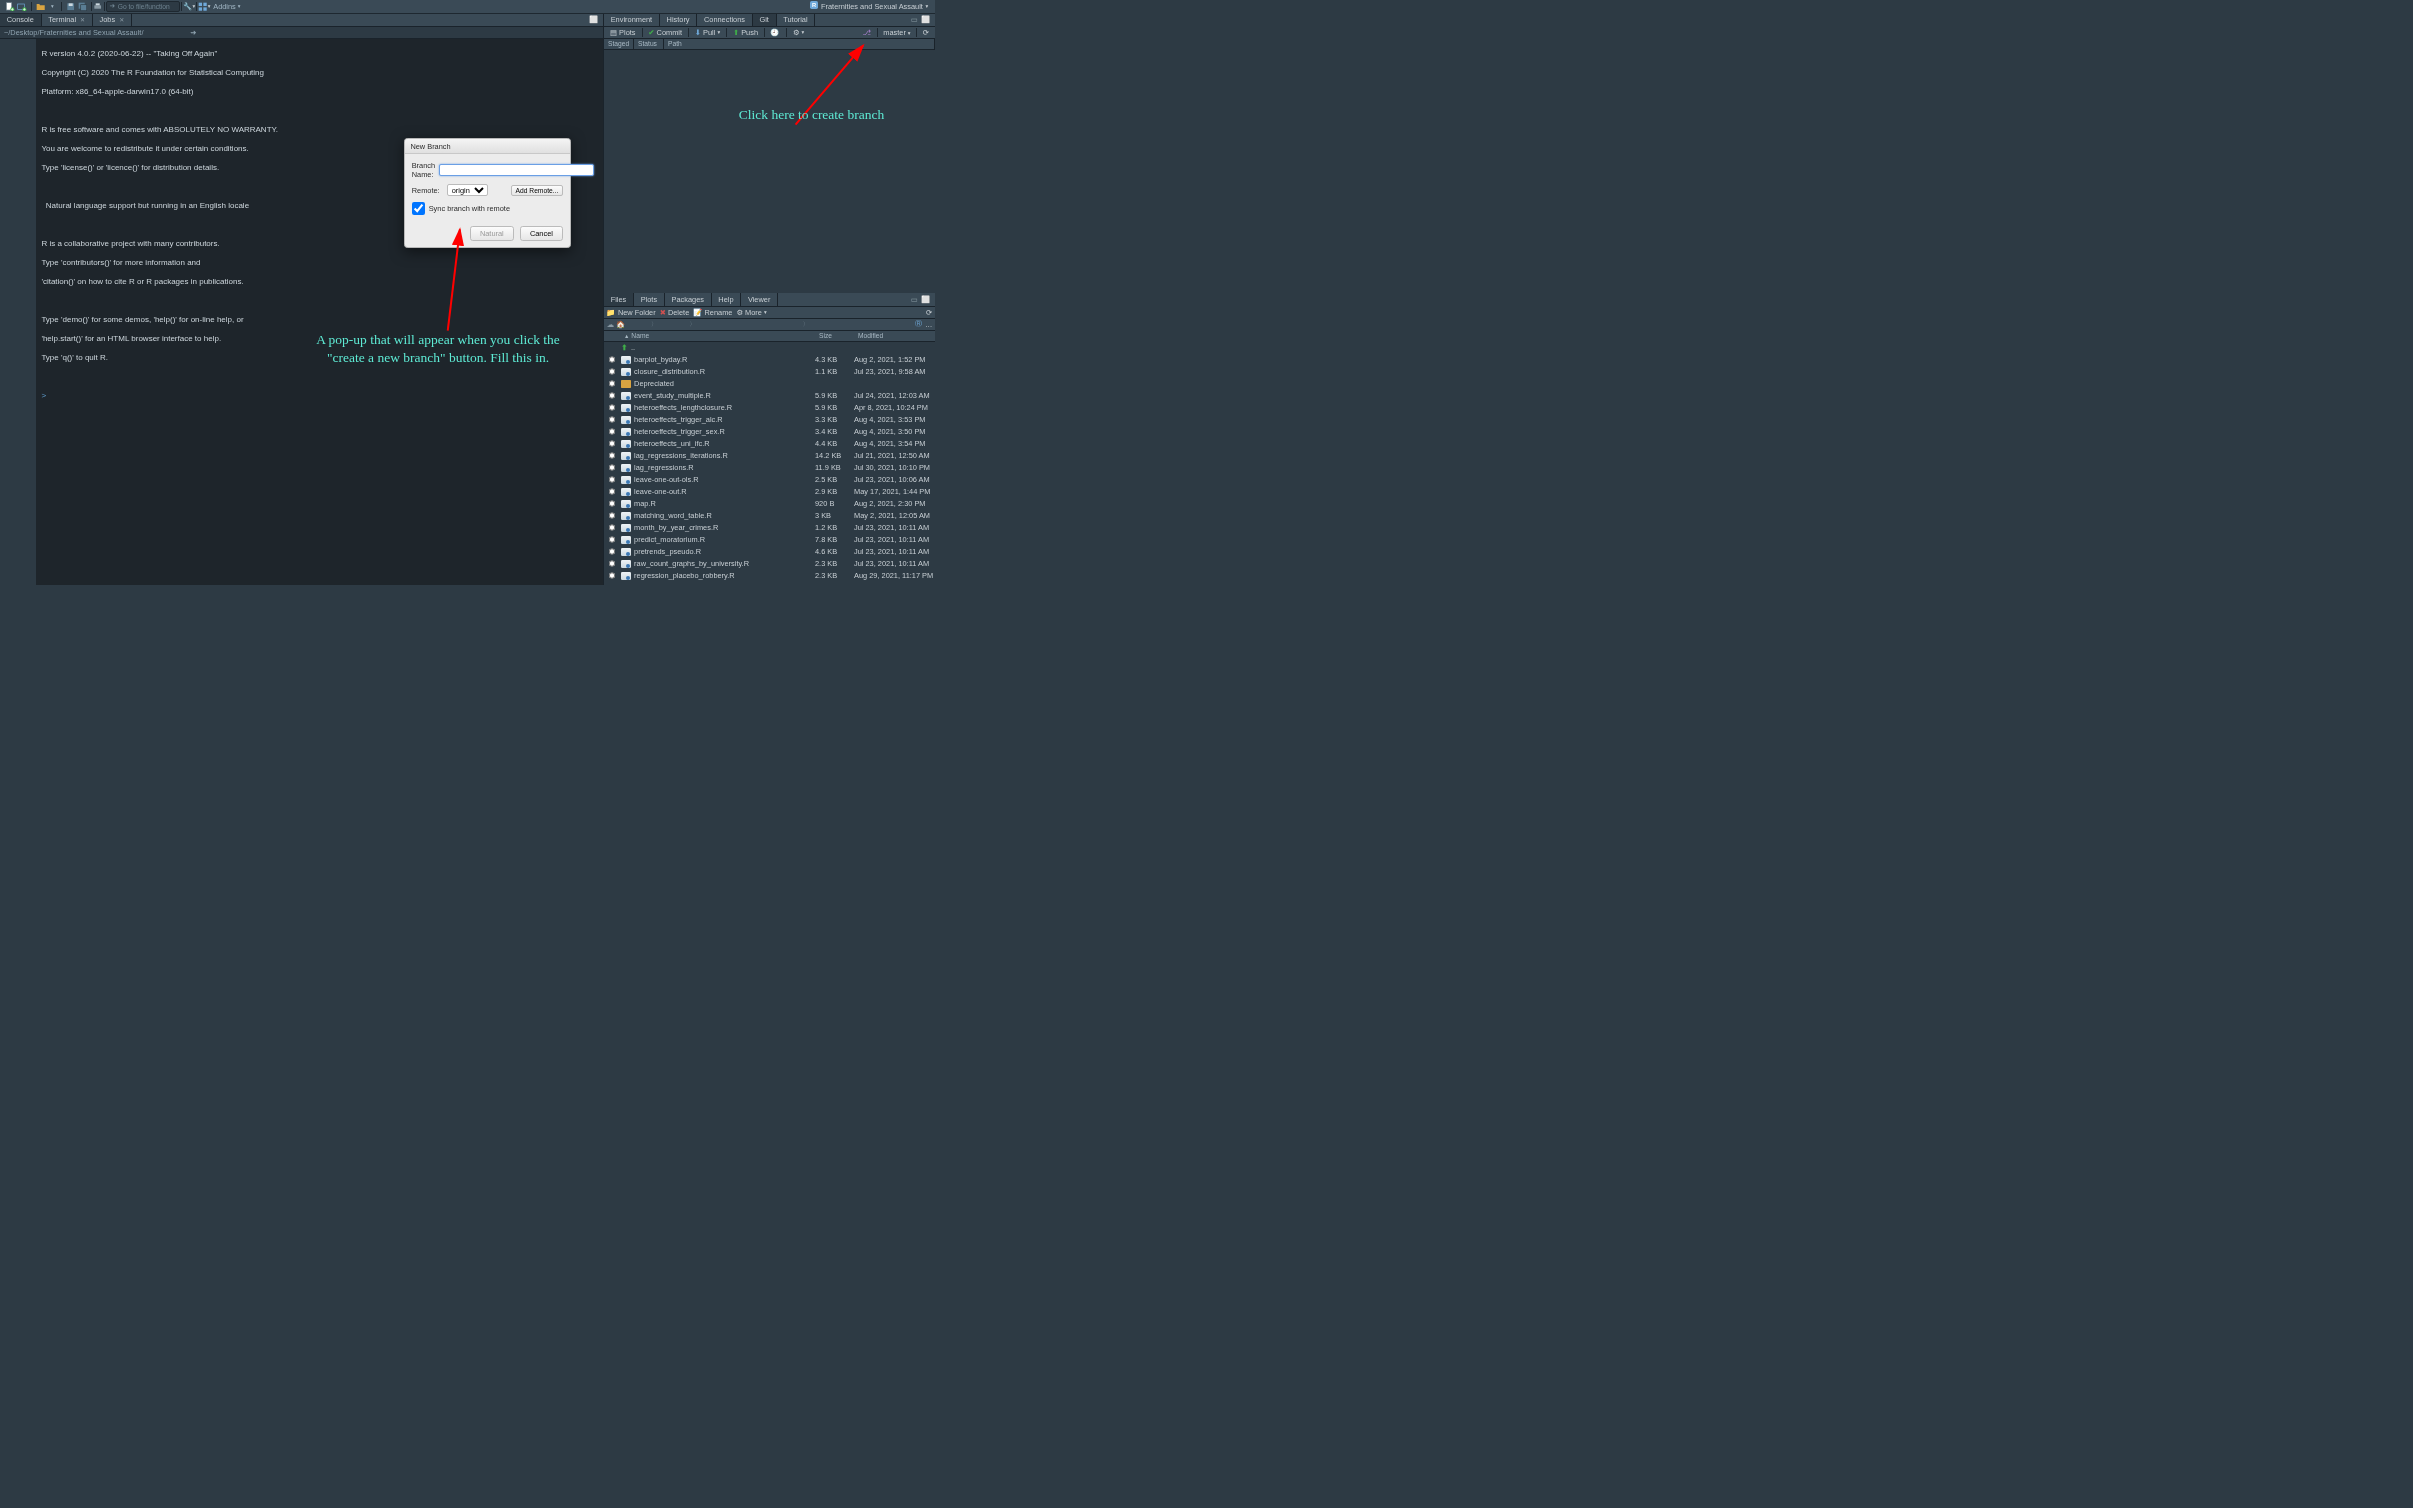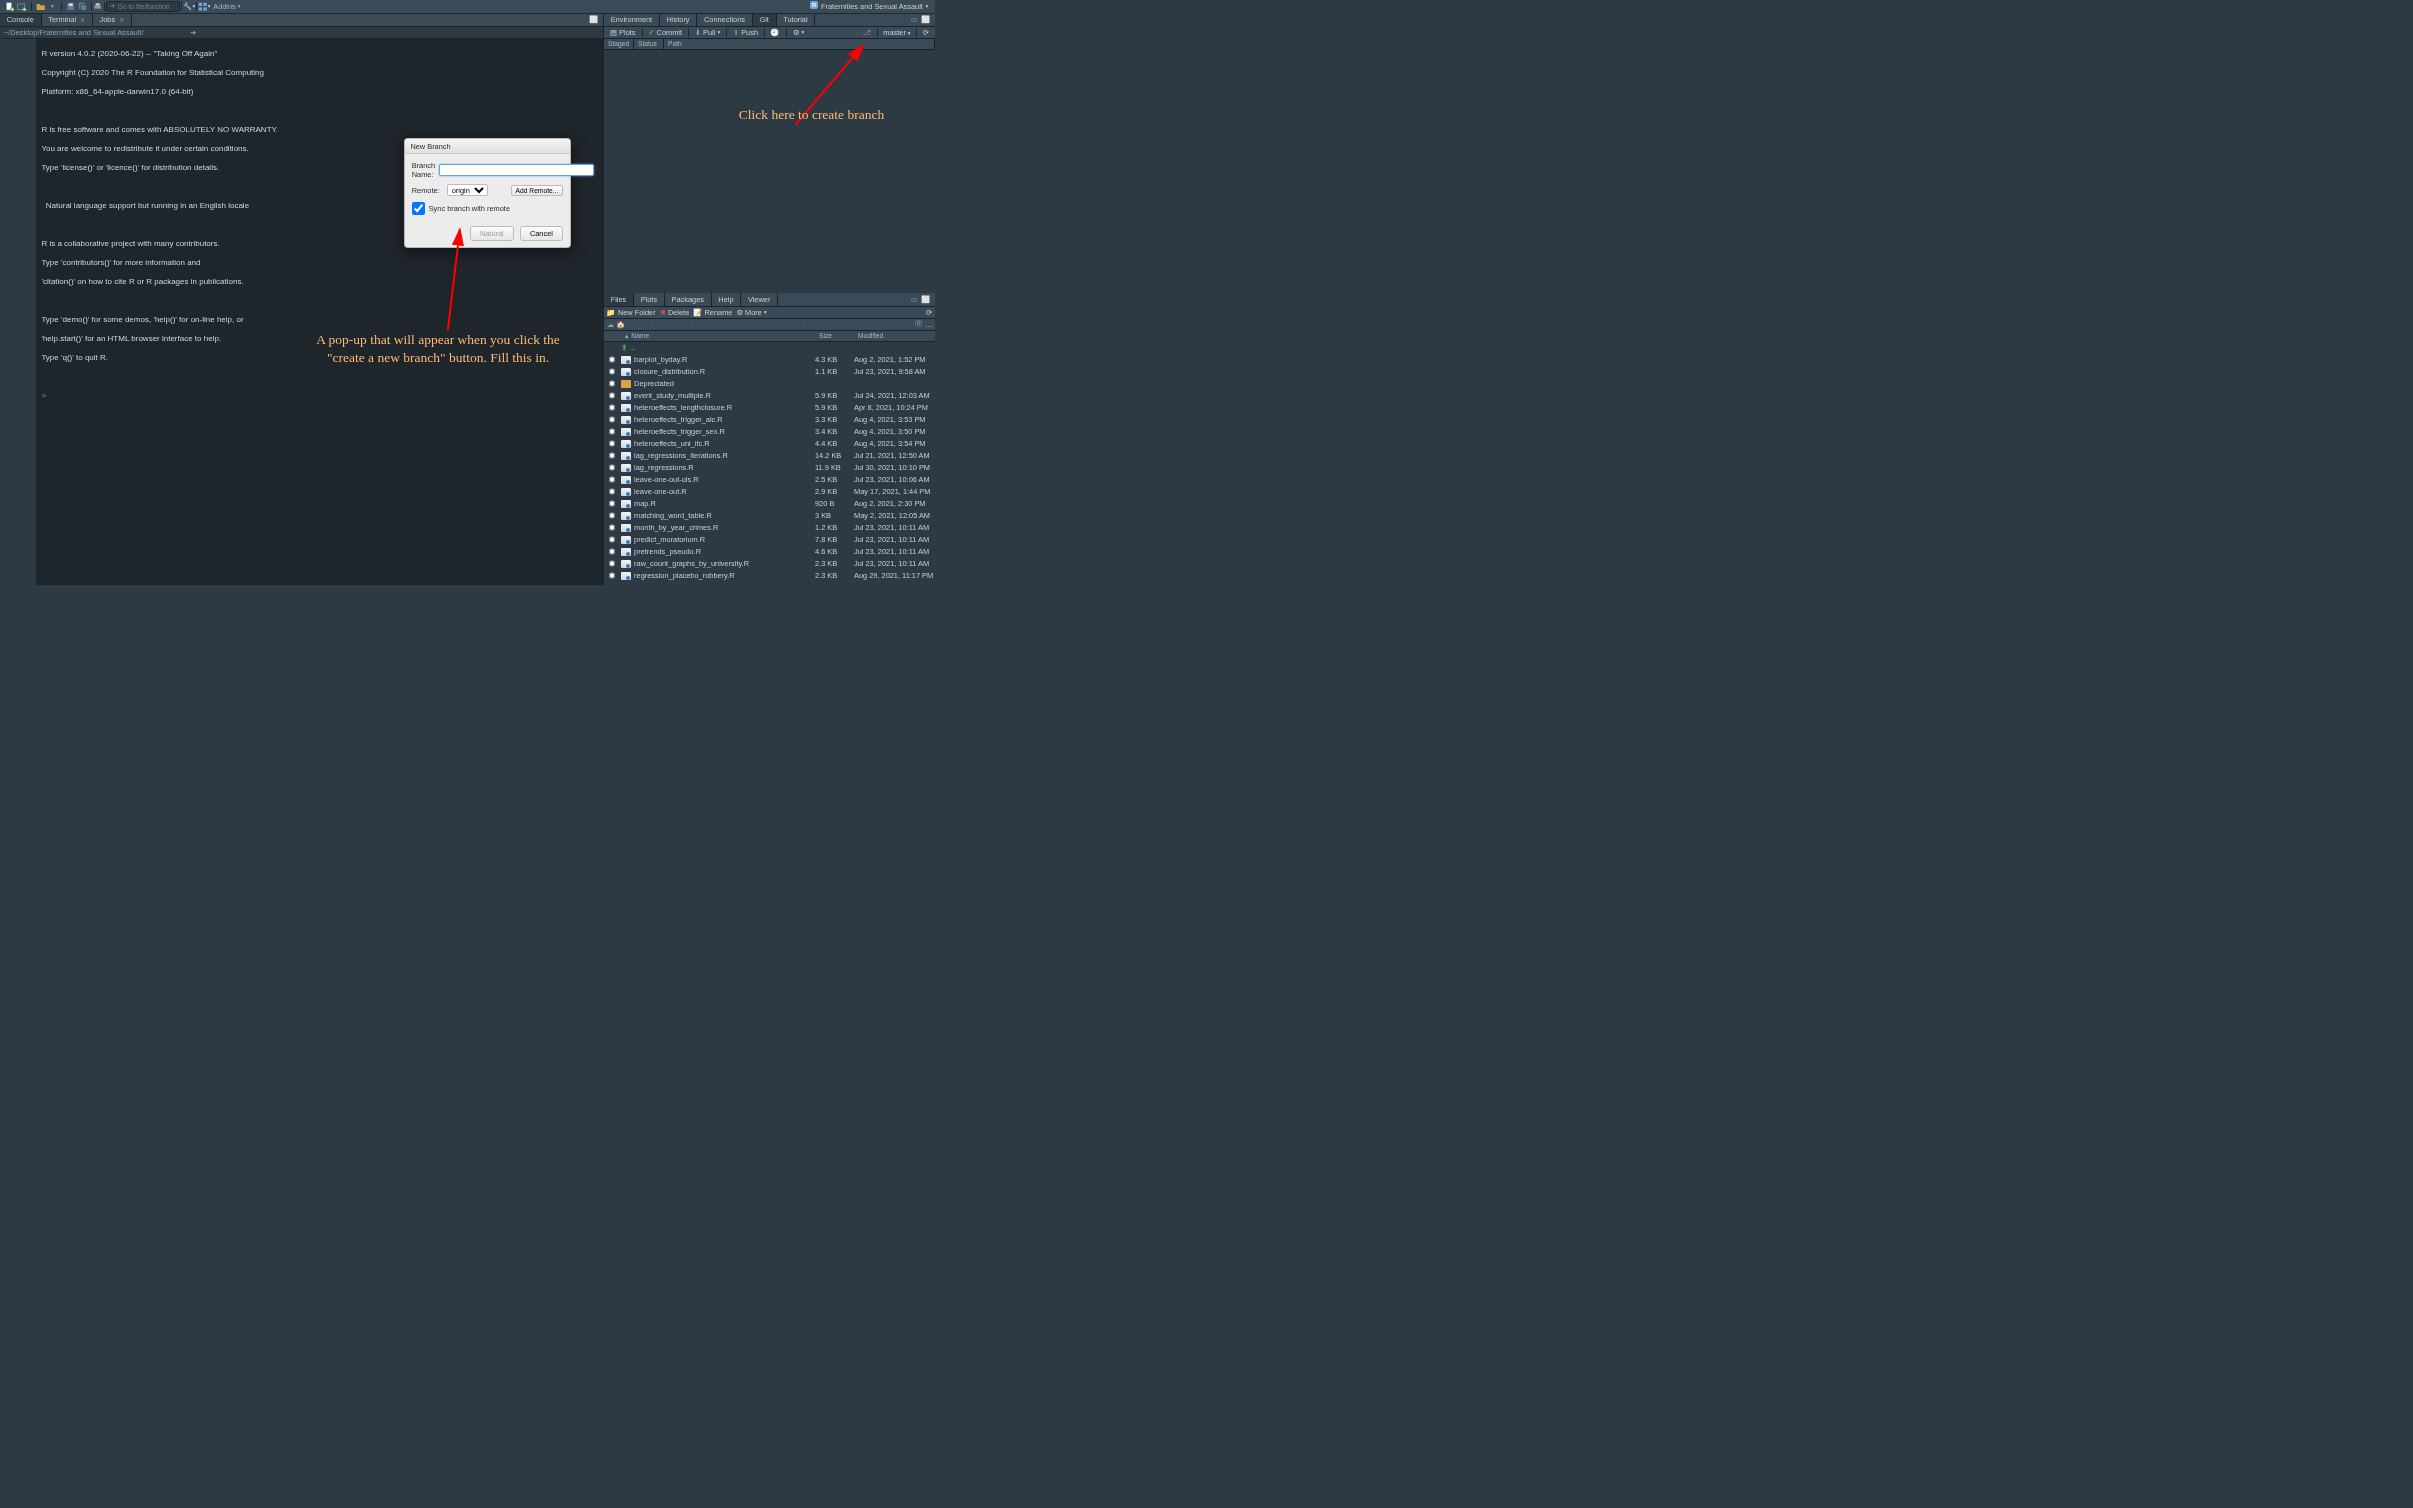--- a/index.html
+++ b/index.html
@@ -79,21 +79,21 @@
 .dlg-row { display: flex; align-items: center; gap: 4px; }
 .dlg-row label { width: 51px; }
 .dlg-row input[type=text] { flex: 1; border: 0.7px solid #6a9fe5; border-radius: 2px; height: 12px; box-shadow: 0 0 2px #6a9fe5; padding: 0 2px; }
 .dlg-row select { border: 0.7px solid #bbb; border-radius: 2px; height: 12px; font-size: 7.4px; background:#fff; }
 .smbtn { border: 0.7px solid #bbb; background: linear-gradient(#fcfcfc,#e6e6e6); border-radius: 2px; padding: 1.3px 4px; font-size: 6.7px; }
 .dialog .btns { display: flex; justify-content: flex-end; gap: 5.4px; padding: 4px 6.7px 6.7px; }
 .dlg-btn { border: 0.7px solid #bbb; background: linear-gradient(#fcfcfc,#e6e6e6); border-radius: 2.7px; padding: 2px 9.4px; font-size: 7.4px; }
 .dlg-btn.disabled { color: #9a9a9a; }
 
 
-.anno { position: absolute; color: #fdba74; font-family: Georgia, serif; font-size: 13.5px; line-height: 17.5px; text-align: center; pointer-events: none; }
+.anno { position: absolute; color: #5eead4; font-family: Georgia, serif; font-size: 13.5px; line-height: 17.5px; text-align: center; pointer-events: none; }
 .arrow { position: absolute; pointer-events: none; }
 
 </style>
 </head>
 <body>
 
 <div class="topbar">
   <div class="tb-group">
     <span class="tb-icon">
       <svg viewBox="0 0 14 14" width="9.4" height="9.4">

